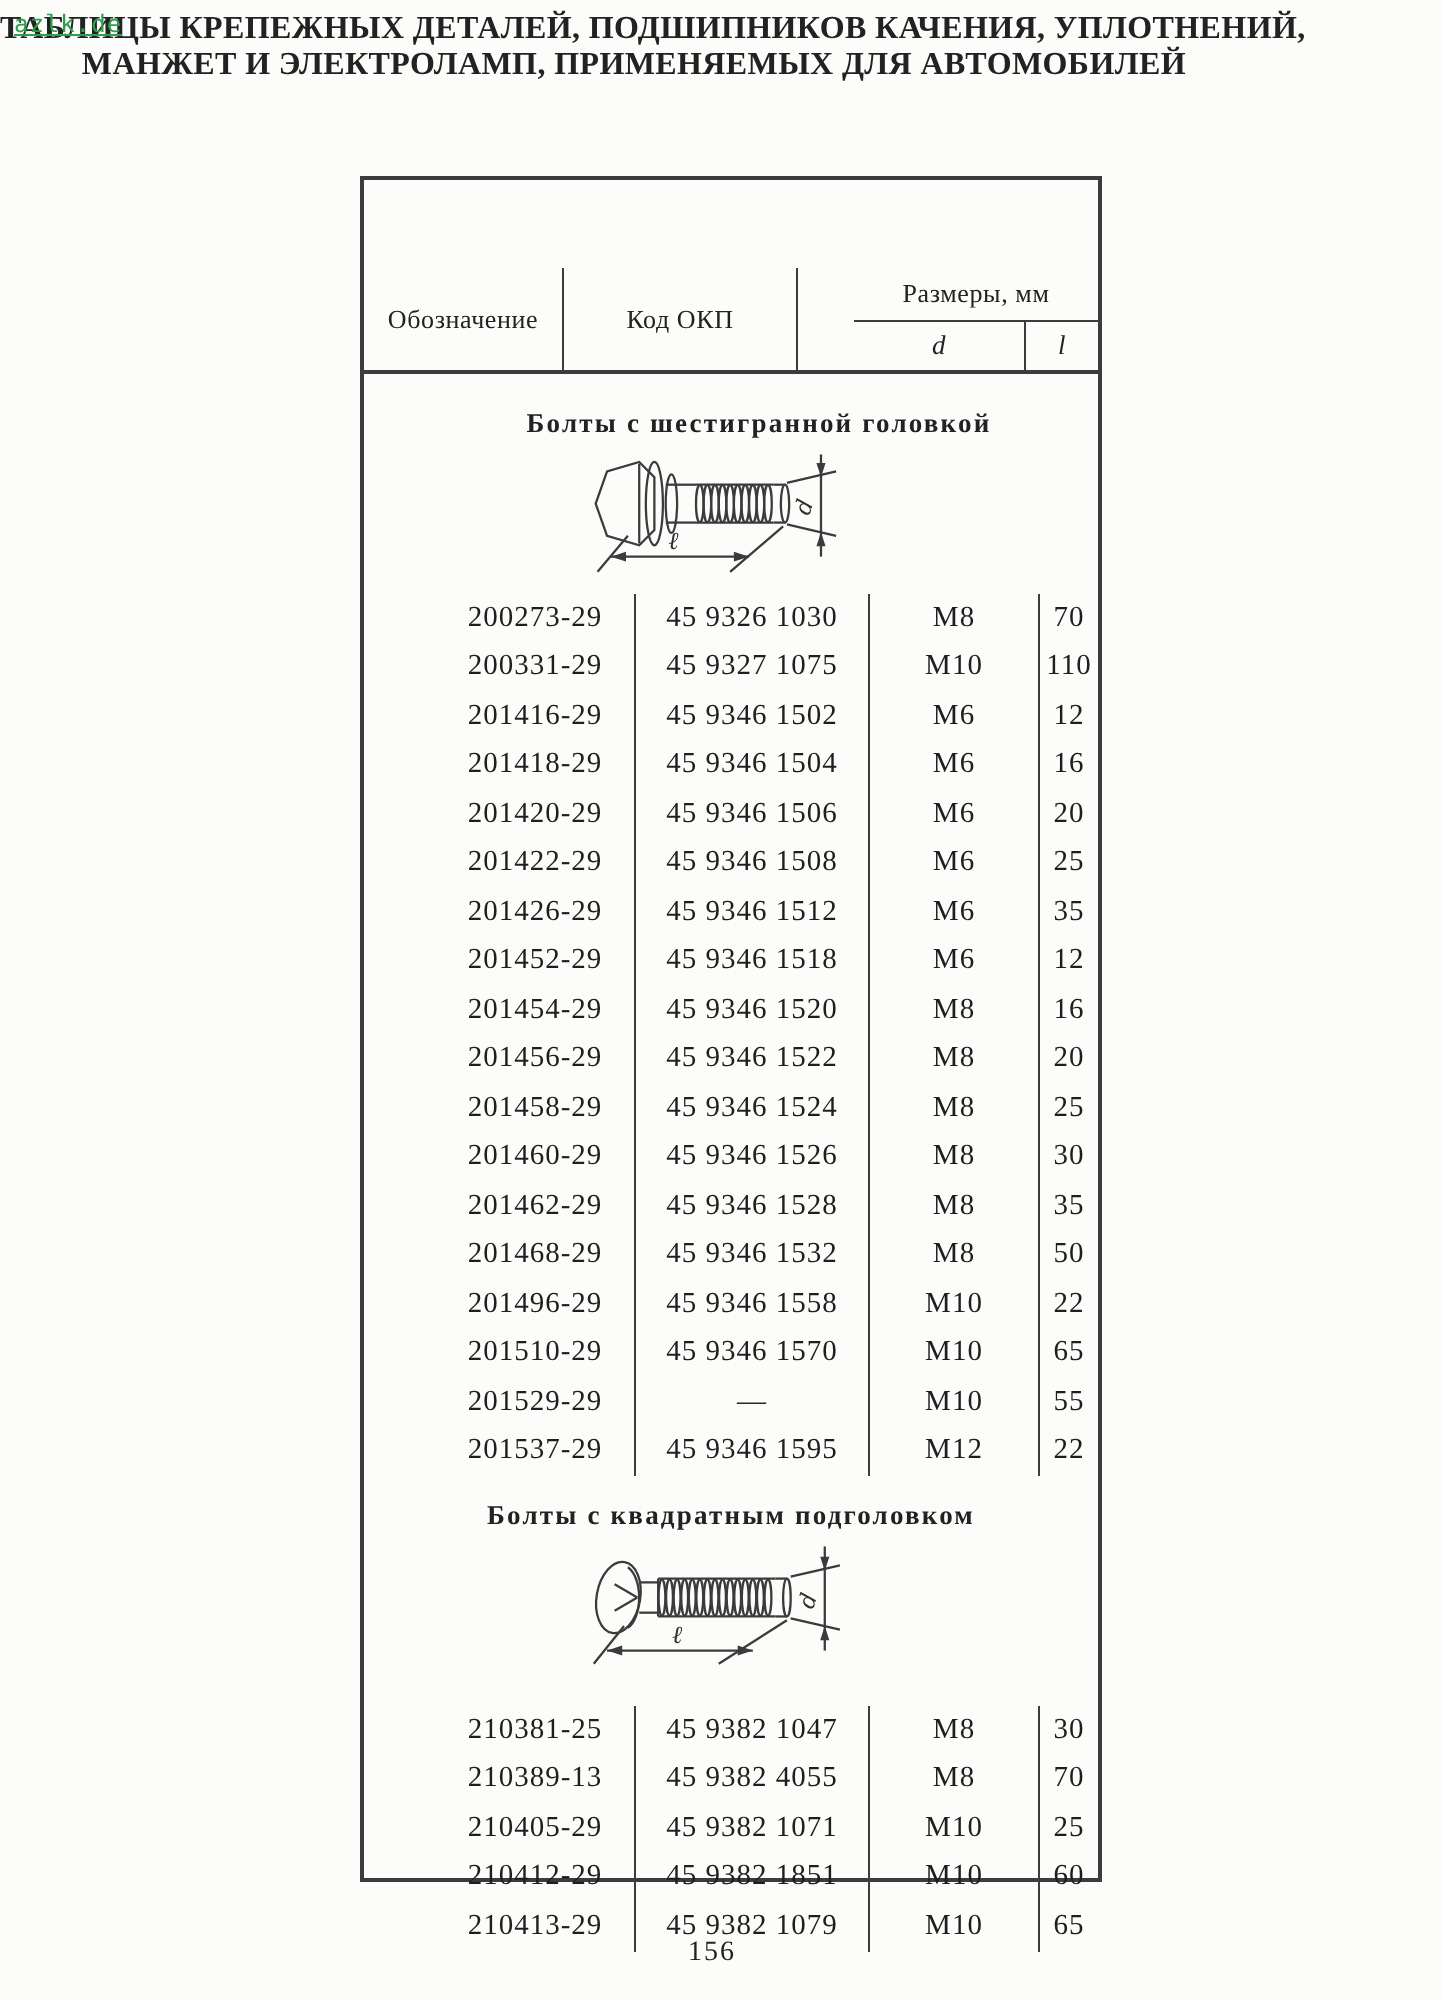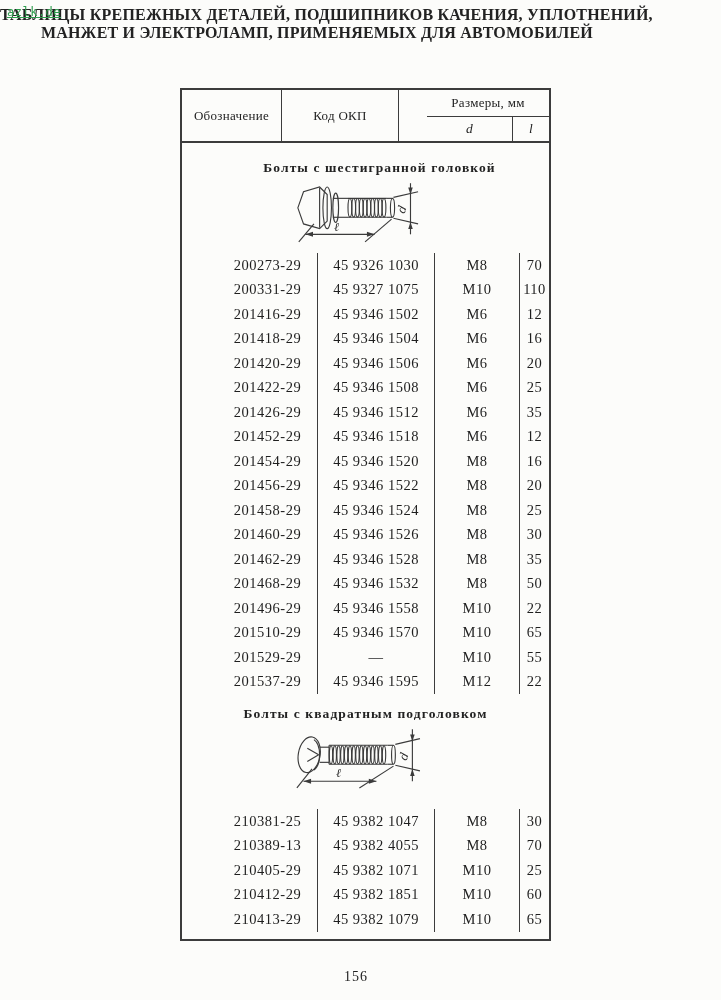--- a/index.html
+++ b/index.html
@@ -26,21 +26,21 @@
     white-space:nowrap;
   }
   .subtitle{
     position:absolute;top:48px;left:0;width:721px;text-align:center;
     font-weight:bold;font-size:13px;letter-spacing:0.6px;
   }
   .table{
     position:absolute;left:180px;top:88px;width:371px;height:853px;
     border:2px solid var(--line);box-sizing:border-box;background:var(--paper);
   }
-  .thead{display:flex;height:53px;border-bottom:2.5px solid var(--line);box-sizing:border-box;}
+  .thead{display:flex;height:53px;border-bottom:2.5px solid var(--line);box-sizing:border-box;margin-top:44px;}
   .cell,.th{display:flex;align-items:center;justify-content:center;box-sizing:border-box;}
   .c1{width:99px;}
   .c2{width:117px;border-left:1.4px solid var(--line);}
   .c3{width:85px;border-left:1.4px solid var(--line);}
   .c4{flex:1;border-left:1.4px solid var(--line);}
   .th{font-size:13px;letter-spacing:0.3px;}
   .c34{flex:1;border-left:1.4px solid var(--line);display:flex;flex-direction:column;box-sizing:border-box;padding-left:28px;}
   .dims{height:27px;border-bottom:1.4px solid var(--line);}
   .dl{flex:1;display:flex;}
   .hd{width:85px;font-style:italic;font-size:13.5px;}

